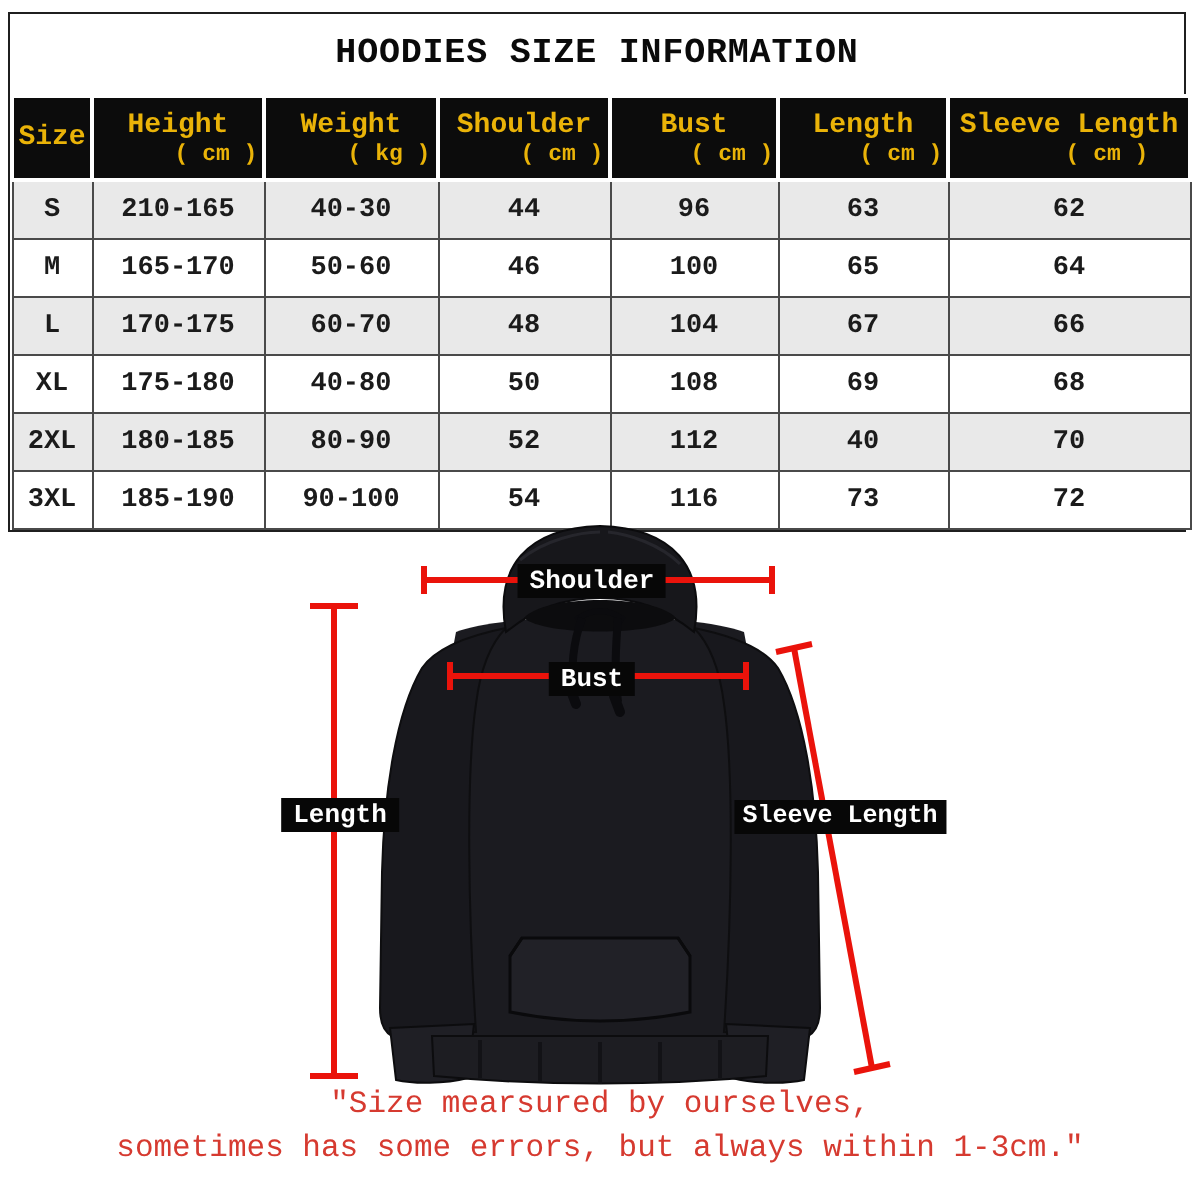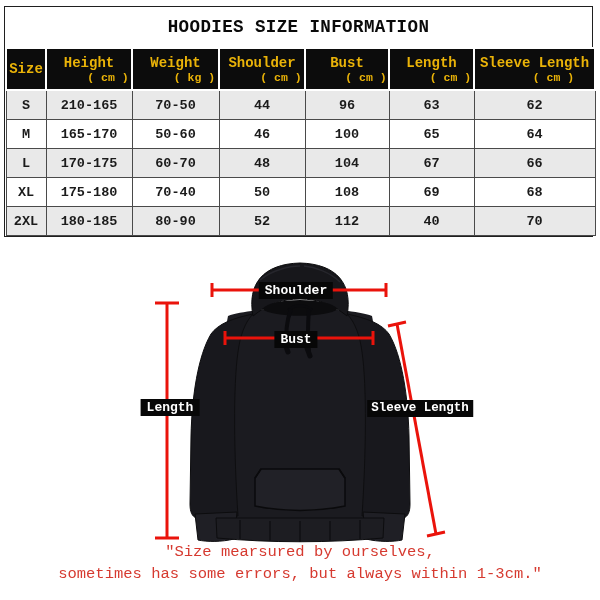--- a/index.html
+++ b/index.html
@@ -104,21 +104,21 @@
           <th>
               <span class="h-label">Sleeve Length</span>
               <span class="h-unit">( cm )</span>
             </th>
         </tr>
       </thead>
       <tbody>
         <tr class="alt">
           <td>S</td>
           <td>210-165</td>
-          <td>70-50</td>
+          <td>40-30</td>
           <td>44</td>
           <td>96</td>
           <td>63</td>
           <td>62</td>
         </tr>
         <tr>
           <td>M</td>
           <td>165-170</td>
           <td>50-60</td>
           <td>46</td>
@@ -131,35 +131,44 @@
           <td>170-175</td>
           <td>60-70</td>
           <td>48</td>
           <td>104</td>
           <td>67</td>
           <td>66</td>
         </tr>
         <tr>
           <td>XL</td>
           <td>175-180</td>
-          <td>70-40</td>
+          <td>40-80</td>
           <td>50</td>
           <td>108</td>
           <td>69</td>
           <td>68</td>
         </tr>
         <tr class="alt">
           <td>2XL</td>
           <td>180-185</td>
           <td>80-90</td>
           <td>52</td>
           <td>112</td>
           <td>40</td>
           <td>70</td>
         </tr>
+        <tr>
+          <td>3XL</td>
+          <td>185-190</td>
+          <td>90-100</td>
+          <td>54</td>
+          <td>116</td>
+          <td>73</td>
+          <td>72</td>
+        </tr>
       </tbody>
     </table>
   </div>
 
   <svg class="hoodie-svg" viewBox="0 0 600 290" aria-hidden="true">
     <g>
 
       <path d="M228 60 C254 50 346 50 372 60 C380 100 384 170 384 268 L216 268 C216 170 220 100 228 60 Z" fill="#1b1b20"></path>
 
       <path d="M253 58 C233 62 218 68 211 78 C198 100 192 140 191 180 L190 248 C190 256 192 260 196 262 L238 260 C234 200 233 130 238 96 C240 80 245 66 253 58 Z" fill="#18181d" stroke="#0e0e10" stroke-width="1"></path>

